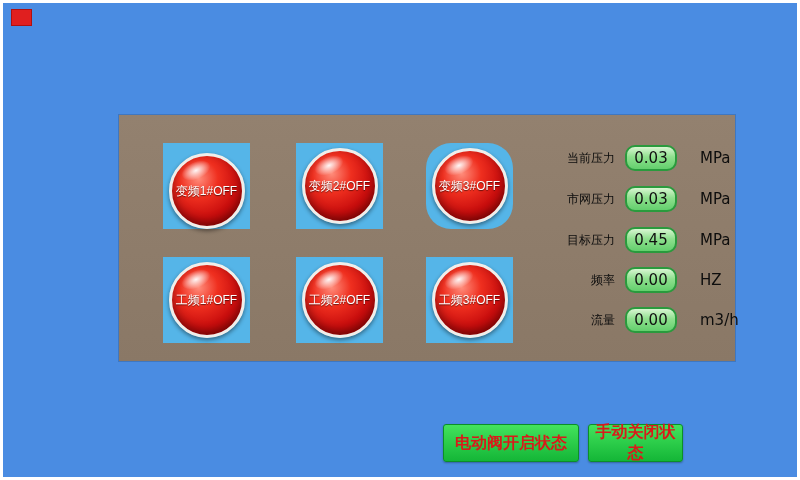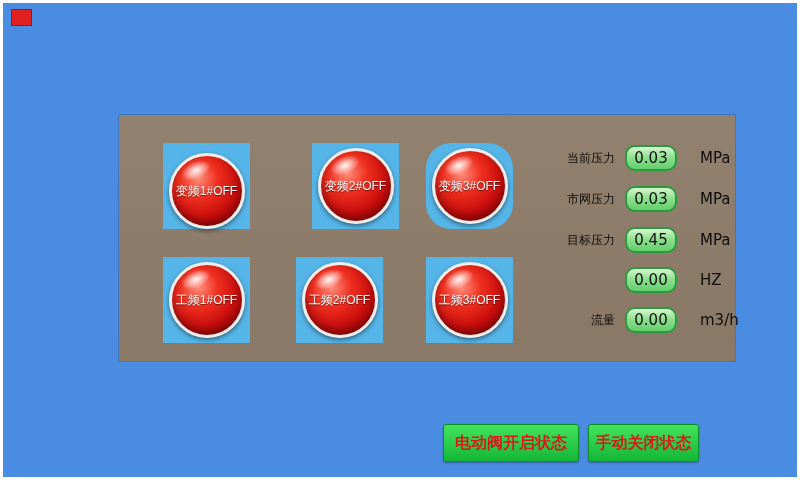--- a/index.html
+++ b/index.html
@@ -121,21 +121,21 @@
 
   <div class="corner-indicator"></div>
 
   <div class="panel">
 
     <div class="tile" style="left:44px; top:28px;align-items:flex-end;">
       <button class="round-btn">
         <span class="btn-label">变频1#OFF</span>
       </button>
     </div>
-    <div class="tile" style="left:177px; top:28px;margin-left:16px;">
+    <div class="tile" style="left:177px; top:28px;">
       <button class="round-btn">
         <span class="btn-label">变频2#OFF</span>
       </button>
     </div>
     <div class="tile" style="left:307px; top:28px;border-radius:25px;">
       <button class="round-btn">
         <span class="btn-label">变频3#OFF</span>
       </button>
     </div>
 
@@ -160,25 +160,26 @@
     <div class="r-unit" style="top:34px;">MPa</div>
 
     <div class="r-label" style="left:404px; top:76px;">市网压力</div>
     <div class="v-box" style="top:71px;">0.03</div>
     <div class="r-unit" style="top:75px;">MPa</div>
 
     <div class="r-label" style="left:404px; top:117px;">目标压力</div>
     <div class="v-box" style="top:112px;">0.45</div>
     <div class="r-unit" style="top:116px;">MPa</div>
 
+    <div class="r-label" style="left:404px; top:157px;">频率</div>
     <div class="v-box" style="top:152px;">0.00</div>
     <div class="r-unit" style="top:156px;">HZ</div>
 
     <div class="r-label" style="left:404px; top:197px;">流量</div>
     <div class="v-box" style="top:192px;">0.00</div>
     <div class="r-unit" style="top:196px;">m3/h</div>
 
   </div>
 
   <button class="green-btn" style="left:440px; width:136px;">电动阀开启状态</button>
-  <button class="green-btn" style="left:585px; width:111px;">手动关闭状态</button>
+  <button class="green-btn" style="left:585px; width:95px;">手动关闭状态</button>
 
 </div>
 
 </body></html>

